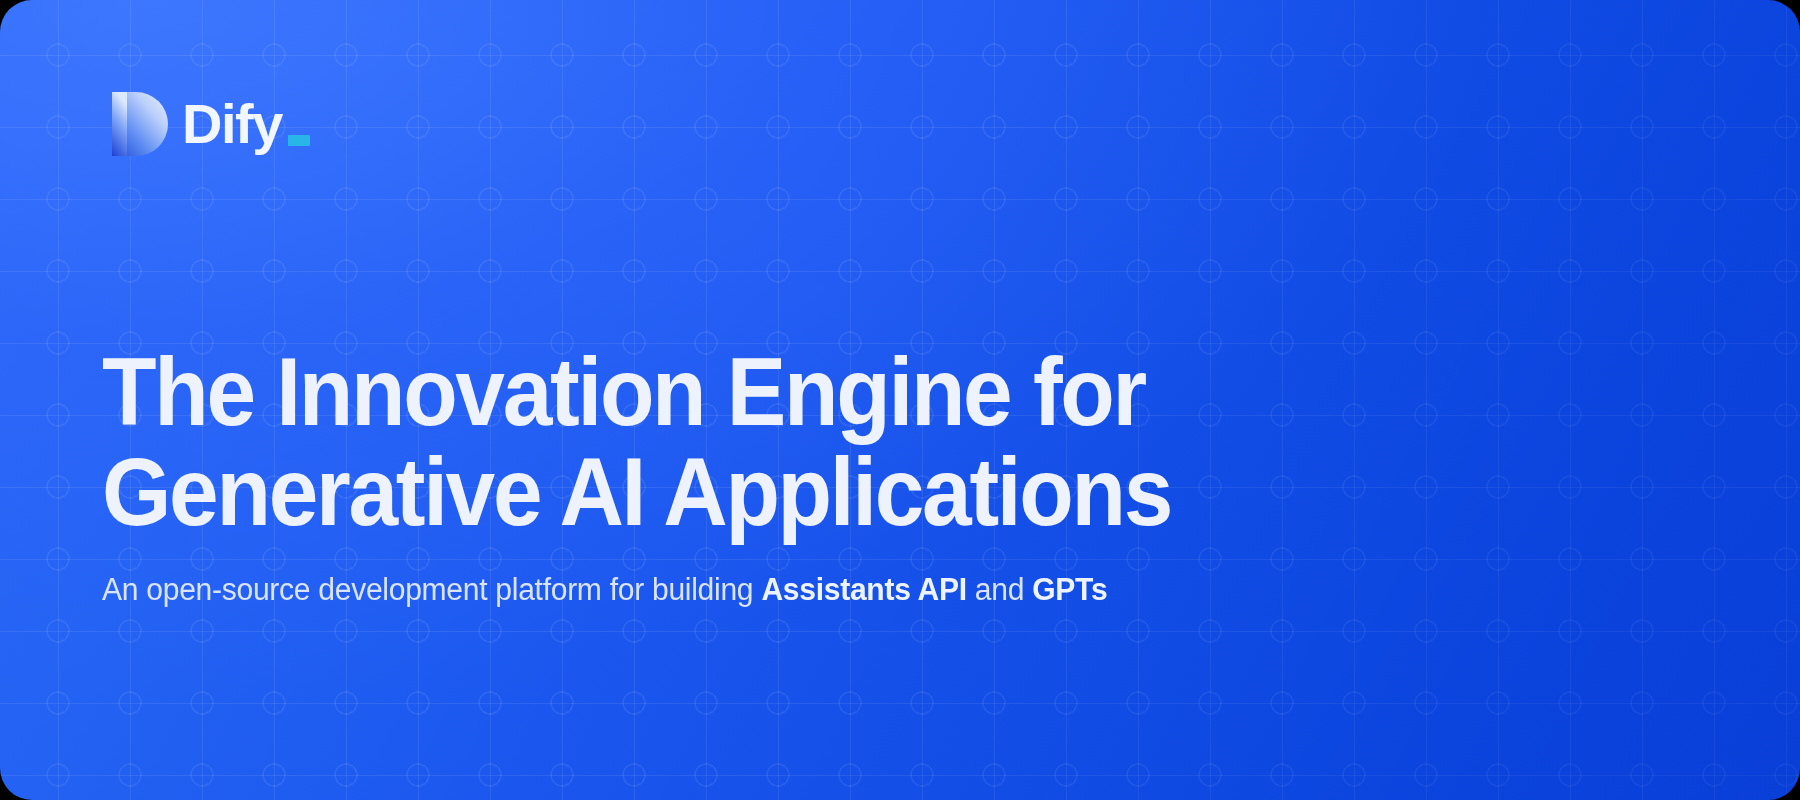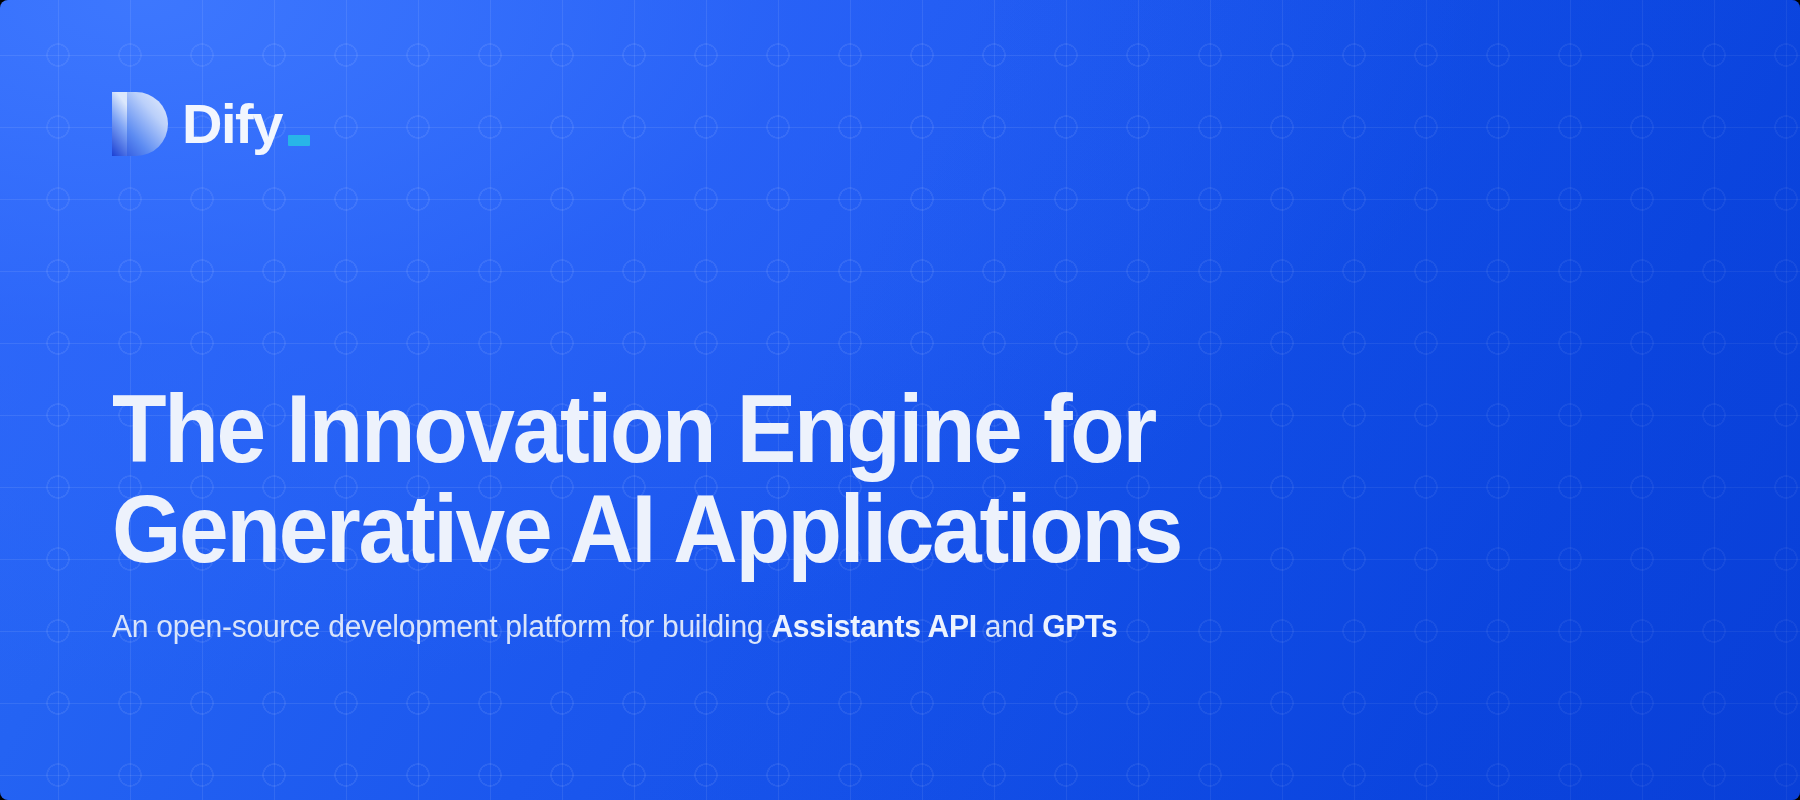--- a/index.html
+++ b/index.html
@@ -13,21 +13,21 @@
     overflow: hidden;
     font-family: "Liberation Sans", sans-serif;
   }
 
   
   .hero {
     position: relative;
     width: 1800px;
     height: 800px;
     box-sizing: border-box;
-    border-radius: 8px;
+    border-radius: 32px;
     overflow: hidden;
     background:
       radial-gradient(120% 140% at 8% 0%,
         rgba(62,120,255,0.95) 0%,
         rgba(48,103,252,0.55) 30%,
         rgba(20,76,235,0.0) 62%),
       linear-gradient(118deg,
         #2C68F6 0%,
         #2463F3 18%,
         #1B57EE 42%,
@@ -112,24 +112,23 @@
     height: 11px;
     background: #28B5E8;
     margin-bottom: 6px;
     margin-left: 2px;
     border-radius: 1px;
   }
 
   
   .copy {
     position: absolute;
-    left: 112px;
+    left: 102px;
     top: 342px;
     width: 1300px;
-    margin-top: 37px;
   }
   .headline {
     margin: 0;
     font-family: "Liberation Sans", sans-serif;
     font-weight: bold;
     font-size: 96px;
     line-height: 100px;
     letter-spacing: -2.5px;
     color: #EDF2FC;
     transform: scaleX(0.93);

